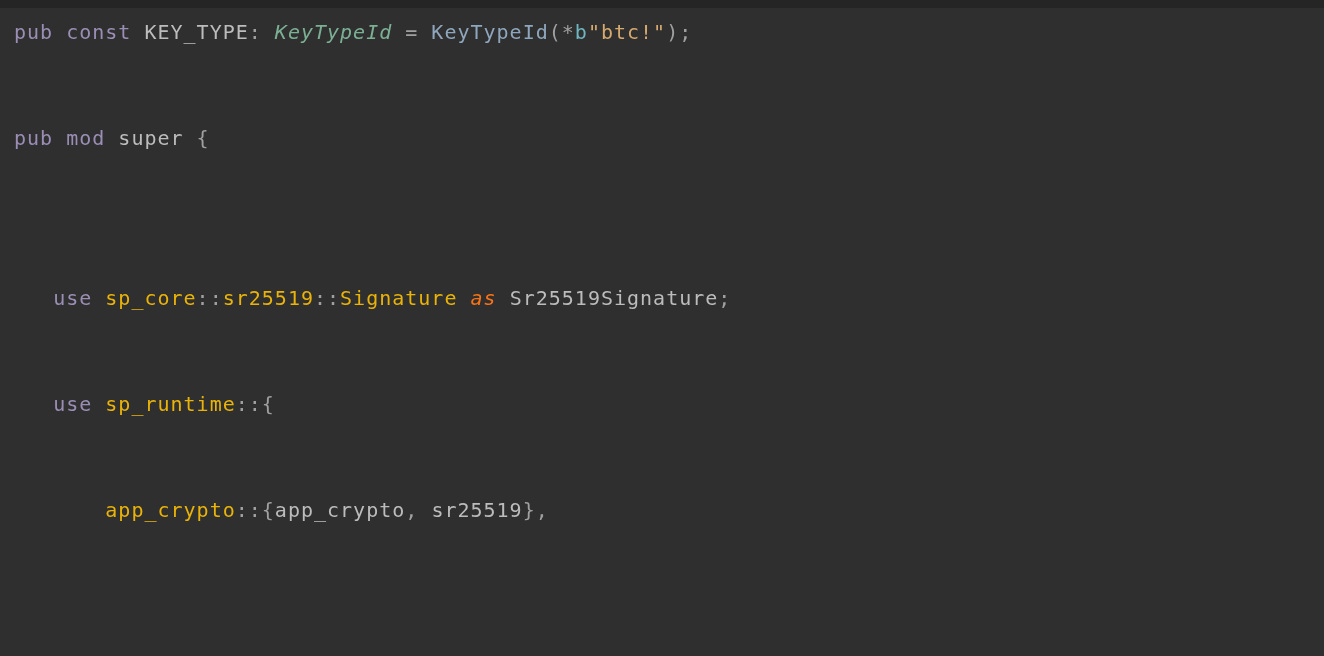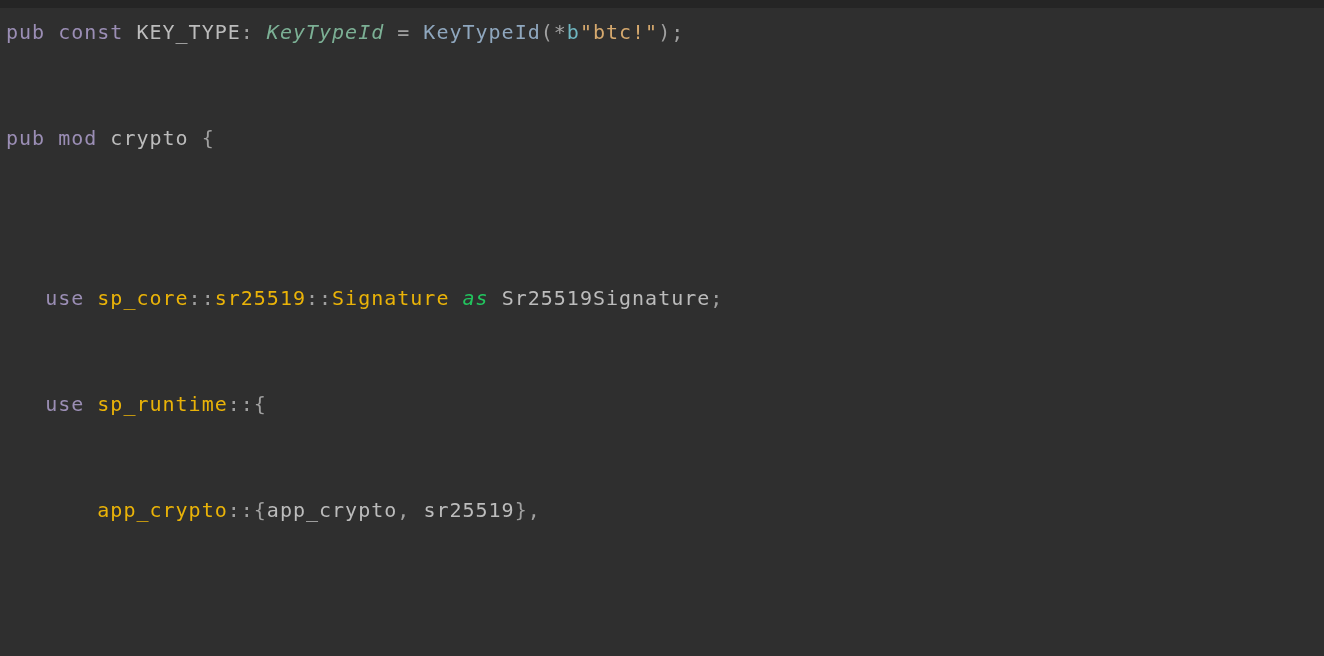--- a/index.html
+++ b/index.html
@@ -1,38 +1,38 @@
 <!DOCTYPE html>
 <html><head>
 <meta charset="utf-8">
 <style>
   * { margin:0; padding:0; box-sizing:border-box; }
   html,body { width:1324px; height:656px; background:#2f2f2f; overflow:hidden; }
   body { font-family: "Courier New", Courier, monospace; font-size:20px; line-height:1.0; color:#bcbcbc; letter-spacing:1px; }
   pre.code { display:block; padding:8px 6px 8px 6px; white-space:pre; }
   .bar { width:100%; height:8px; background:#252525; }
-  .line { display:block; height:32px; line-height:32px; }
+  .line { display:block; height:32px; line-height:32px;margin-left:8px; }
   .blank { display:block; height:34px; }
   .kw   { color:#9b8eb5; }
   .ident{ color:#bcbcbc; }
   .type { color:#7cb095; font-style:italic; }
   .str  { color:#d6a96e; }
   .strpfx { color:#6fb6c0; }
   .punc { color:#a0a0a0; }
   .mod  { color:#eab308; }
   .fn   { color:#8fa7be; }
-  .as   { color:#22c55e; font-style:italic; }
+  .as   { color:#f97316; font-style:italic; }
 </style>
 </head>
 <body>
 
 <div class="bar"></div>
 <pre class="code"><span class="line"><span class="kw">pub</span> <span class="kw">const</span> <span class="ident">KEY_TYPE</span><span class="punc">:</span> <span class="type">KeyTypeId</span><span class="punc"> = </span><span class="fn">KeyTypeId</span><span class="punc">(</span><span class="punc">*</span><span class="strpfx">b</span><span class="str">"btc!"</span><span class="punc">)</span><span class="punc">;</span></span>
 <span class="blank"></span>
-<span class="line"><span class="kw">pub</span> <span class="kw">mod</span> <span class="ident">crypto</span> <span class="punc">{</span></span>
+<span class="line"><span class="kw">pub</span> <span class="kw">mod</span> <span class="ident">super</span> <span class="punc">{</span></span>
 <span class="blank"></span>
 <span class="blank"></span>
 <span class="line">   <span class="kw">use</span> <span class="mod">sp_core</span><span class="punc">::</span><span class="mod">sr25519</span><span class="punc">::</span><span class="mod">Signature</span> <span class="as">as</span> <span class="ident">Sr25519Signature</span><span class="punc">;</span></span>
 <span class="blank"></span>
 <span class="line">   <span class="kw">use</span> <span class="mod">sp_runtime</span><span class="punc">::</span><span class="punc">{</span></span>
 <span class="blank"></span>
 <span class="line">       <span class="mod">app_crypto</span><span class="punc">::</span><span class="punc">{</span><span class="ident">app_crypto</span><span class="punc">, </span><span class="ident">sr25519</span><span class="punc">}</span><span class="punc">,</span></span>
 <span class="blank"></span>
 <span class="line">       </span>
 

